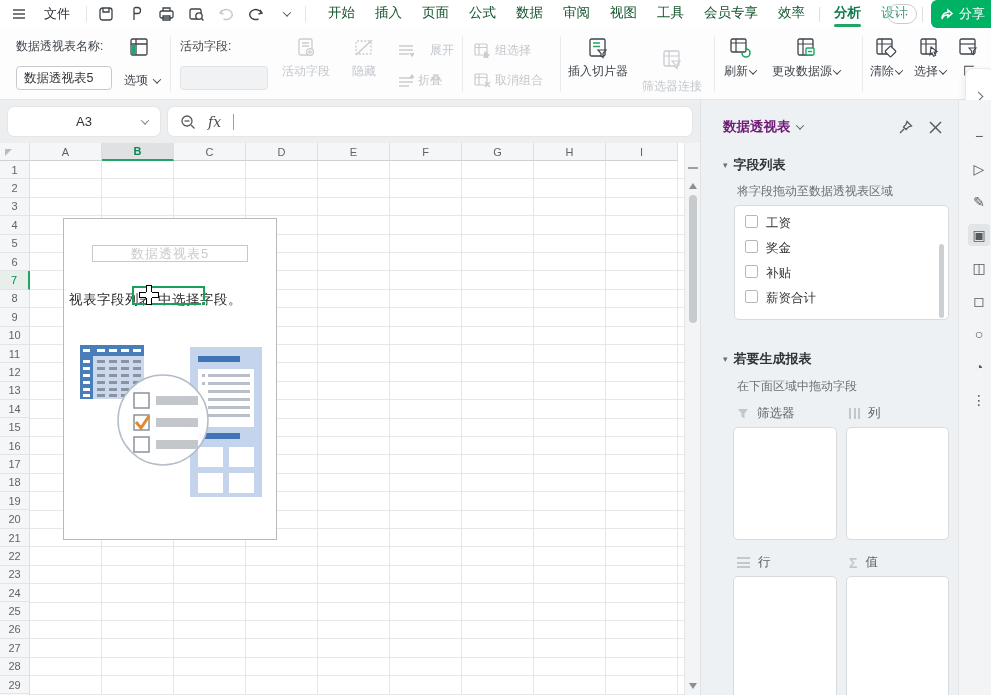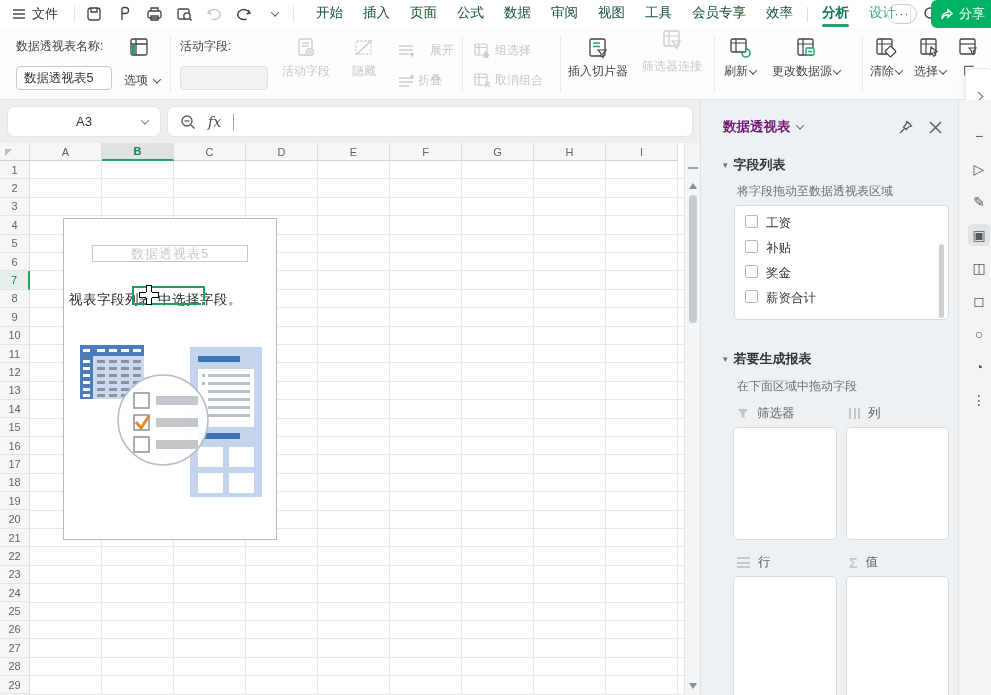--- a/index.html
+++ b/index.html
@@ -2,21 +2,21 @@
 <html><head>
 <meta charset="utf-8">
 <style>
   * { margin:0; padding:0; box-sizing:border-box; }
   html,body { width:991px; height:695px; overflow:hidden; }
   body { font-family:"Liberation Sans","DejaVu Sans",sans-serif; color:#333; background:#fff; position:relative; }
   #root { position:absolute; inset:0; width:991px; height:695px; overflow:hidden; }
 
   
   #topbar { position:absolute; left:0; top:0; width:991px; height:28px; background:#fff; display:flex; align-items:center; }
-  .menu-btn { display:flex; align-items:center; gap:6px; padding:0 10px 0 12px; height:28px; font-size:13px; color:#2f3338; cursor:pointer; }
+  .menu-btn { display:flex; align-items:center; gap:18px; padding:0 10px 0 12px; height:28px; font-size:13px; color:#2f3338; cursor:pointer; }
   .vsep { width:1px; height:16px; background:#e2e4e6; margin:0 6px; }
   .qat { display:flex; align-items:center; gap:4px; }
   .qat .ic { width:26px; height:24px; display:flex; align-items:center; justify-content:center; border-radius:4px; }
   .ic svg { display:block; }
   .tabs { display:flex; align-items:center; margin-left:6px; }
   .tab { position:relative; padding:0 10px; height:28px; line-height:26px; font-size:13.5px; color:#14532d; cursor:pointer; white-space:nowrap; }
   .tab.active { color:#0f7a4d; font-weight:bold; }
   .tab.active::after { content:""; position:absolute; left:10px; right:10px; bottom:1px; height:3px; border-radius:2px; background:#21a567; }
   .tab.accent { color:#3da57c; }
   .tab-sep { width:1px; height:15px; background:#dcdee0; margin:0 4px; }
@@ -274,21 +274,21 @@
     <div class="rb-sep" style="left:560px;"></div>
 
     <div class="rb-big" style="left:568px; top:8px;">
       <svg width="26" height="24" viewBox="0 0 26 24" fill="none">
           <rect x="5" y="3" width="15" height="17" rx="1.5" stroke="#3d4348" stroke-width="1.3"></rect>
           <path d="M8 7 h7 M8 10.5 h7" stroke="#21a567" stroke-width="1.6"></path>
           <path d="M13 14 h8 l-3 3.4 v4 l-2 -1.6 v-2.4 z" fill="#fff" stroke="#3d4348" stroke-width="1.2"></path>
         </svg>
       <span>插入切片器</span>
     </div>
-    <div class="rb-big disabled" style="left:642px; top:0;gap:6px;">
+    <div class="rb-big disabled" style="left:642px; top:20px;gap:6px;">
       <svg width="26" height="24" viewBox="0 0 26 24" fill="none" stroke="#c9ccd0">
           <rect x="5" y="3" width="15" height="15" rx="1.5" stroke-width="1.3"></rect>
           <path d="M5 8 h15 M10 3 v15" stroke-width="1.2"></path>
           <path d="M13 13 h8 l-3 3.4 v4 l-2 -1.6 v-2.4 z" fill="#fdfdfe" stroke-width="1.2"></path>
         </svg>
       <span>筛选器连接</span>
     </div>
     <div class="rb-sep" style="left:714px;"></div>
 
     <div class="rb-big" style="left:724px; top:8px;">
@@ -554,25 +554,25 @@
     <div class="hint" style="top:83px;">将字段拖动至数据透视表区域</div>
 
     <div id="field-box">
       <div>
           <div class="fld">
             <span class="cb"></span>
             <span>工资</span>
           </div>
           <div class="fld">
             <span class="cb"></span>
-            <span>补贴</span>
+            <span>奖金</span>
           </div>
           <div class="fld">
             <span class="cb"></span>
-            <span>奖金</span>
+            <span>补贴</span>
           </div>
           <div class="fld">
             <span class="cb"></span>
             <span>薪资合计</span>
           </div>
         </div>
       <div id="field-scroll"></div>
     </div>
 
     <div class="sec-title" style="top:250px;">

